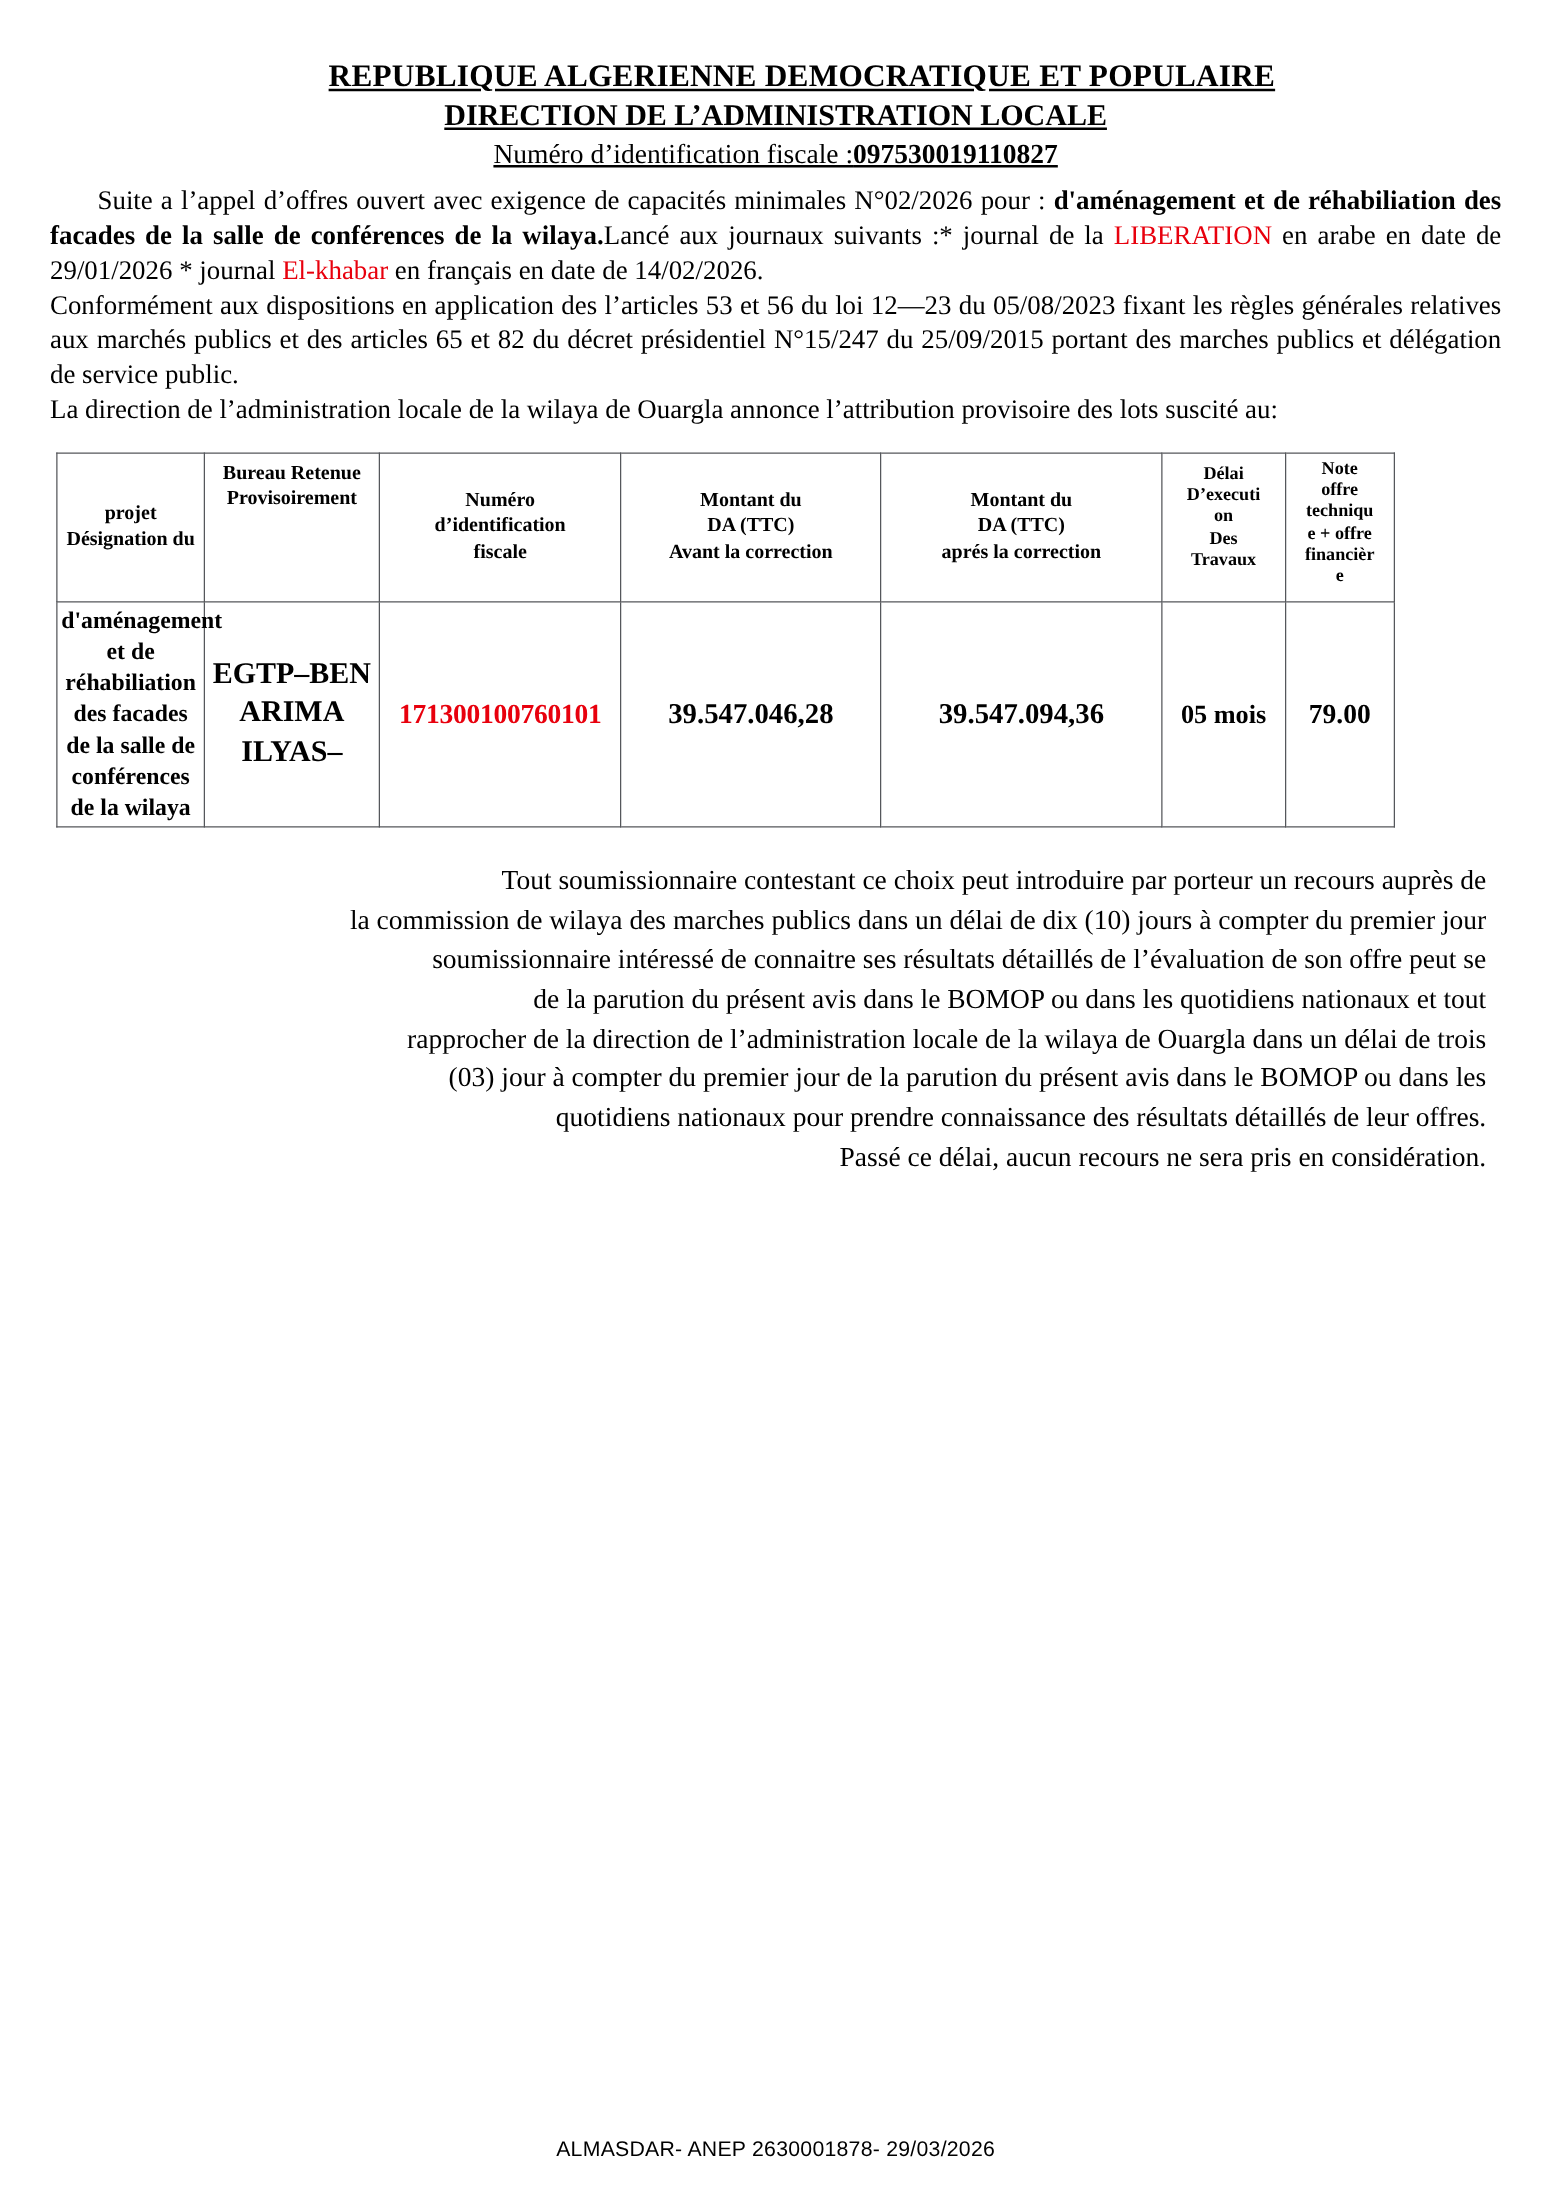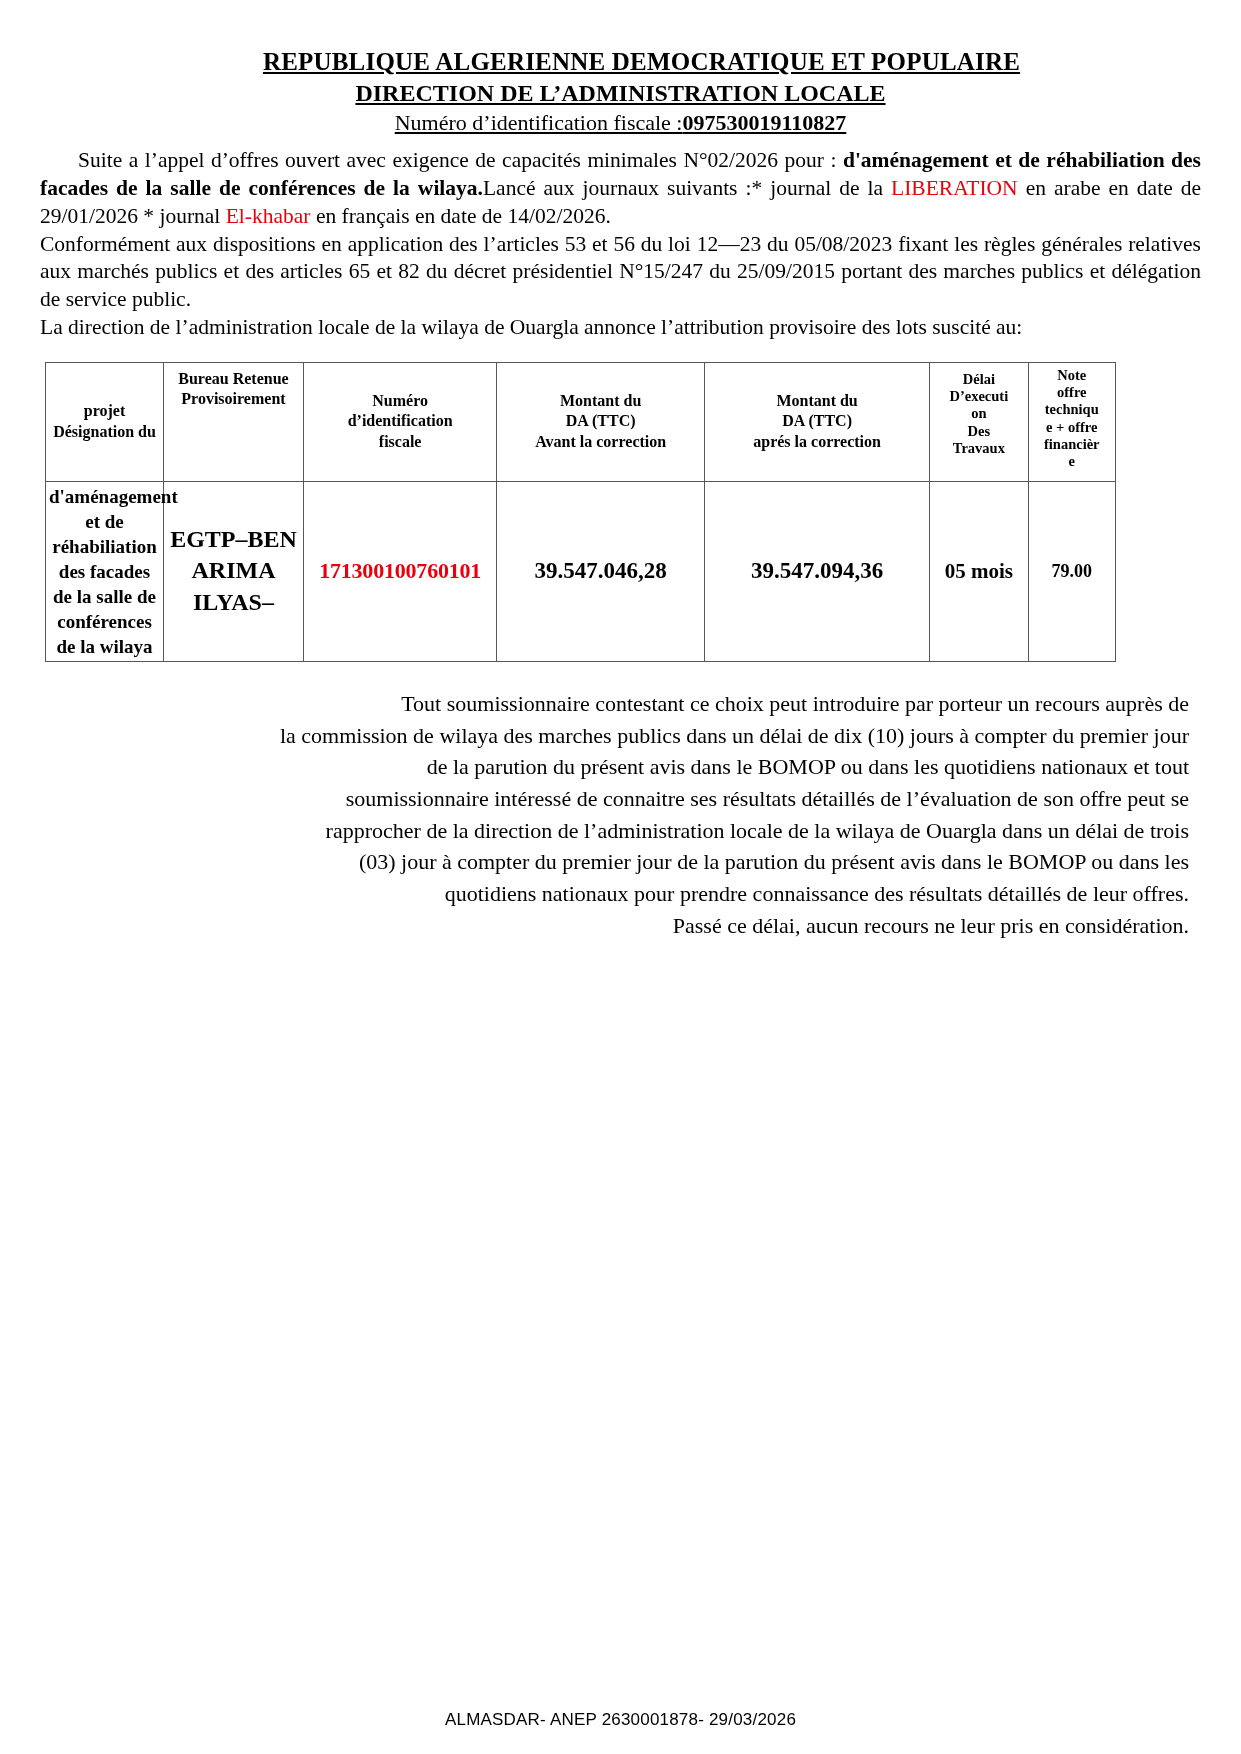--- a/index.html
+++ b/index.html
@@ -123,21 +123,21 @@
     letter-spacing: -0.2px;
   }
   .cell-amount {
     font-size: 23px;
   }
   .cell-delai {
     font-size: 21px;
     line-height: 1.3;
   }
   .cell-note {
-    font-size: 18px;
+    font-size: 22px;
     margin-left: 48px;
   }
 
   
   col.c1 { width: 108px; }
   col.c2 { width: 128px; }
   col.c3 { width: 177px; }
   col.c4 { width: 190px; }
   col.c5 { width: 206px; }
   col.c6 { width: 90px; }
@@ -245,23 +245,23 @@
           <td class="cell-delai">05 mois</td>
           <td class="cell-note">79.00</td>
         </tr>
       </tbody>
     </table>
   </div>
 
   <div class="closing">
     <p>Tout  soumissionnaire contestant ce  choix  peut  introduire  par porteur un recours  auprès de</p>
     <p>la commission de wilaya des marches publics dans un délai de dix (10) jours à compter du premier jour</p>
+    <p>soumissionnaire intéressé de connaitre ses résultats détaillés de l’évaluation de son offre peut se</p>
     <p>de la parution du présent avis dans le BOMOP ou dans les quotidiens nationaux et tout</p>
-    <p>soumissionnaire intéressé de connaitre ses résultats détaillés de l’évaluation de son offre peut se</p>
     <p>rapprocher de la direction de l’administration locale  de la wilaya de Ouargla  dans un délai de trois</p>
     <p>(03) jour à compter du premier jour de la parution du présent avis dans le BOMOP ou dans les</p>
     <p>quotidiens nationaux   pour prendre connaissance des résultats détaillés  de leur offres.</p>
-    <p>Passé ce délai, aucun recours ne leur pris en considération.</p>
+    <p>Passé ce délai, aucun recours ne sera pris en considération.</p>
   </div>
 
   <div class="footer">ALMASDAR- ANEP 2630001878- 29/03/2026</div>
 
 </div>
 
 </body></html>

